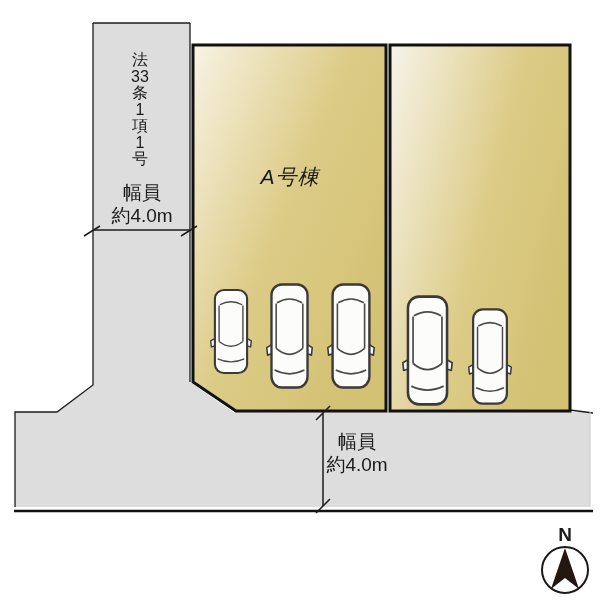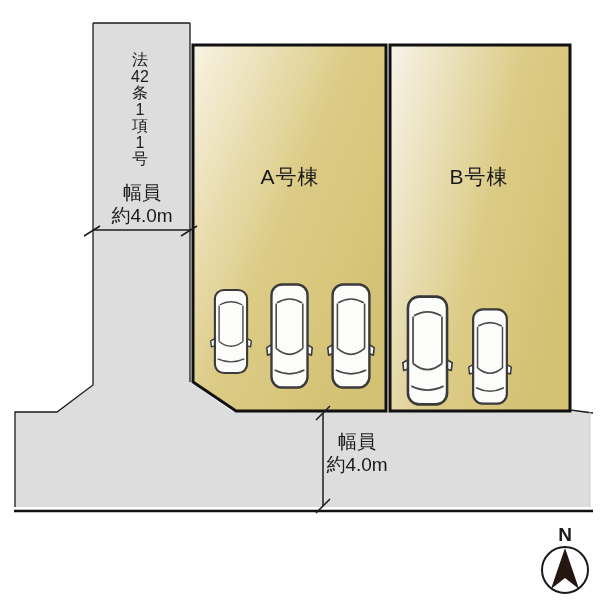--- a/index.html
+++ b/index.html
@@ -71,35 +71,34 @@
 
     <path d="M323,413 V506" fill="none" stroke="#1c1c1c" stroke-width="1.5"></path>
     <path d="M316,420 L330,406 M316,513 L330,499" fill="none" stroke="#1c1c1c" stroke-width="1.5"></path>
 
     <circle cx="565" cy="570" r="23" fill="#ffffff" stroke="#1a1a1a" stroke-width="2"></circle>
     <path d="M565,548 L551,589 L565,578 L579,589 Z" fill="#241711"></path>
   </svg>
 
   <div class="vtext" style="left:124px;top:52px;width:32px;">
     <span>法</span>
-    <span>42</span>
+    <span>33</span>
     <span>条</span>
     <span>1</span>
     <span>項</span>
     <span>1</span>
     <span>号</span>
   </div>
 
   <div class="dim-caption" style="left:142px;top:181px;">
     <span>幅員</span>
     <span>約4.0m</span>
   </div>
 
-  <div class="label plot-label" style="left:290px;top:177px;">A号棟</div>
-  <div class="label plot-label" style="left:479px;top:177px;">B号棟</div>
+  <div class="label plot-label" style="left:290px;top:177px;font-style:italic;">A号棟</div>
 
   <div class="dim-caption" style="left:357px;top:430px;">
     <span>幅員</span>
     <span>約4.0m</span>
   </div>
 
 
   <div class="label north-label" style="left:565px;top:535px;">N</div>
 
 </div>

